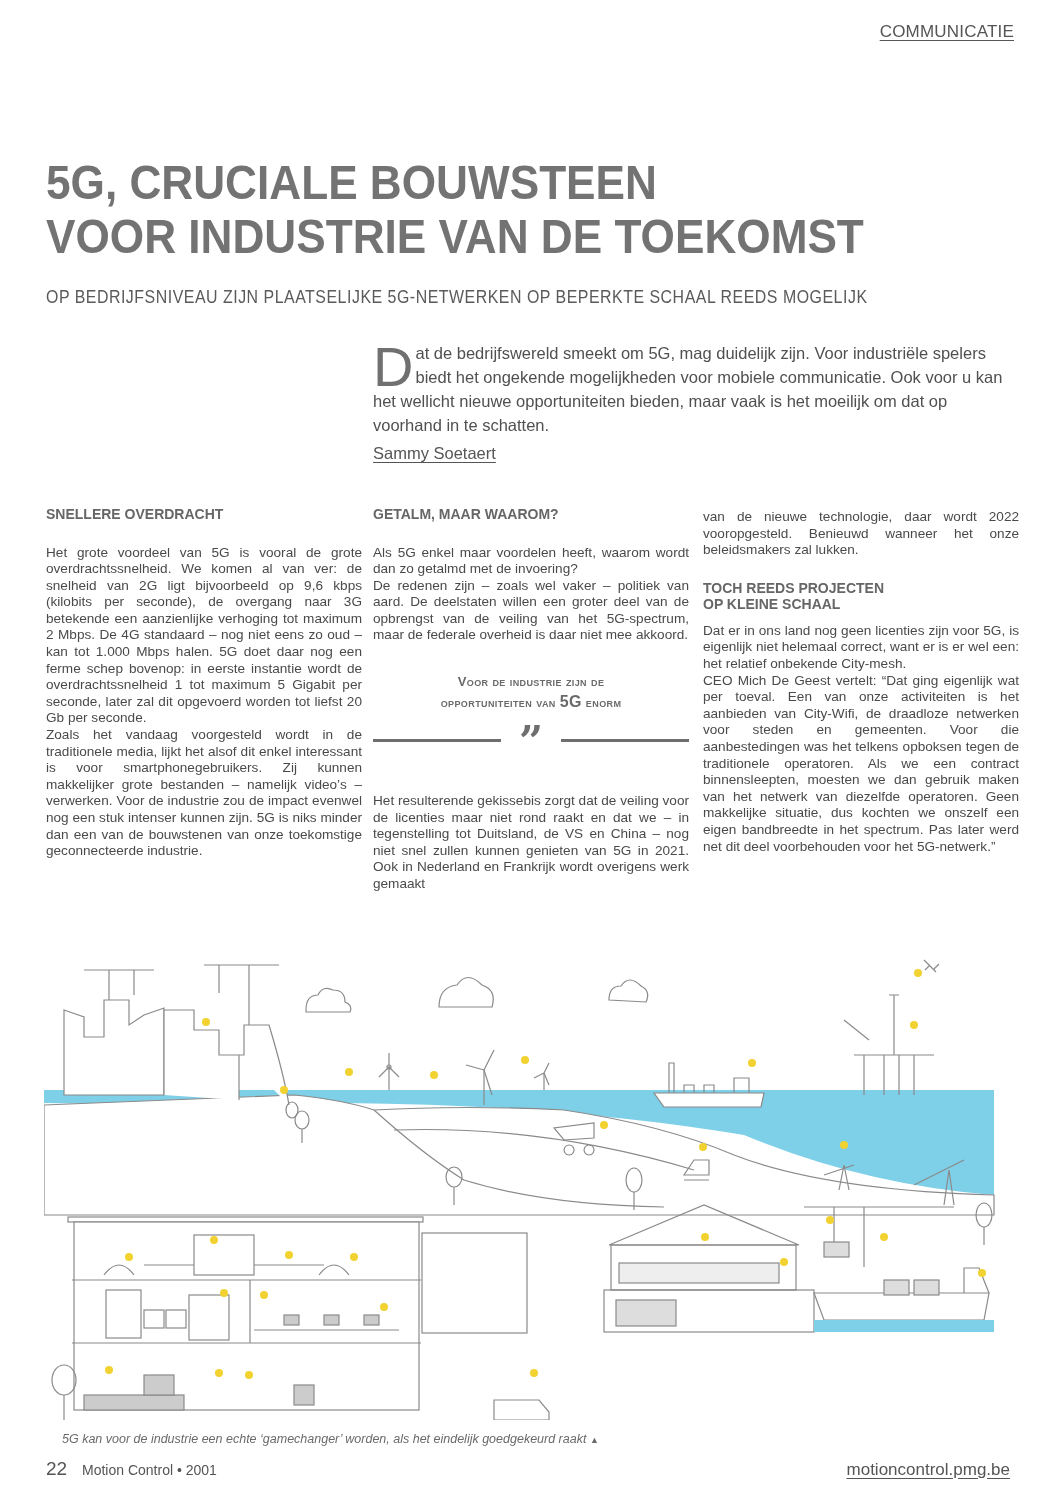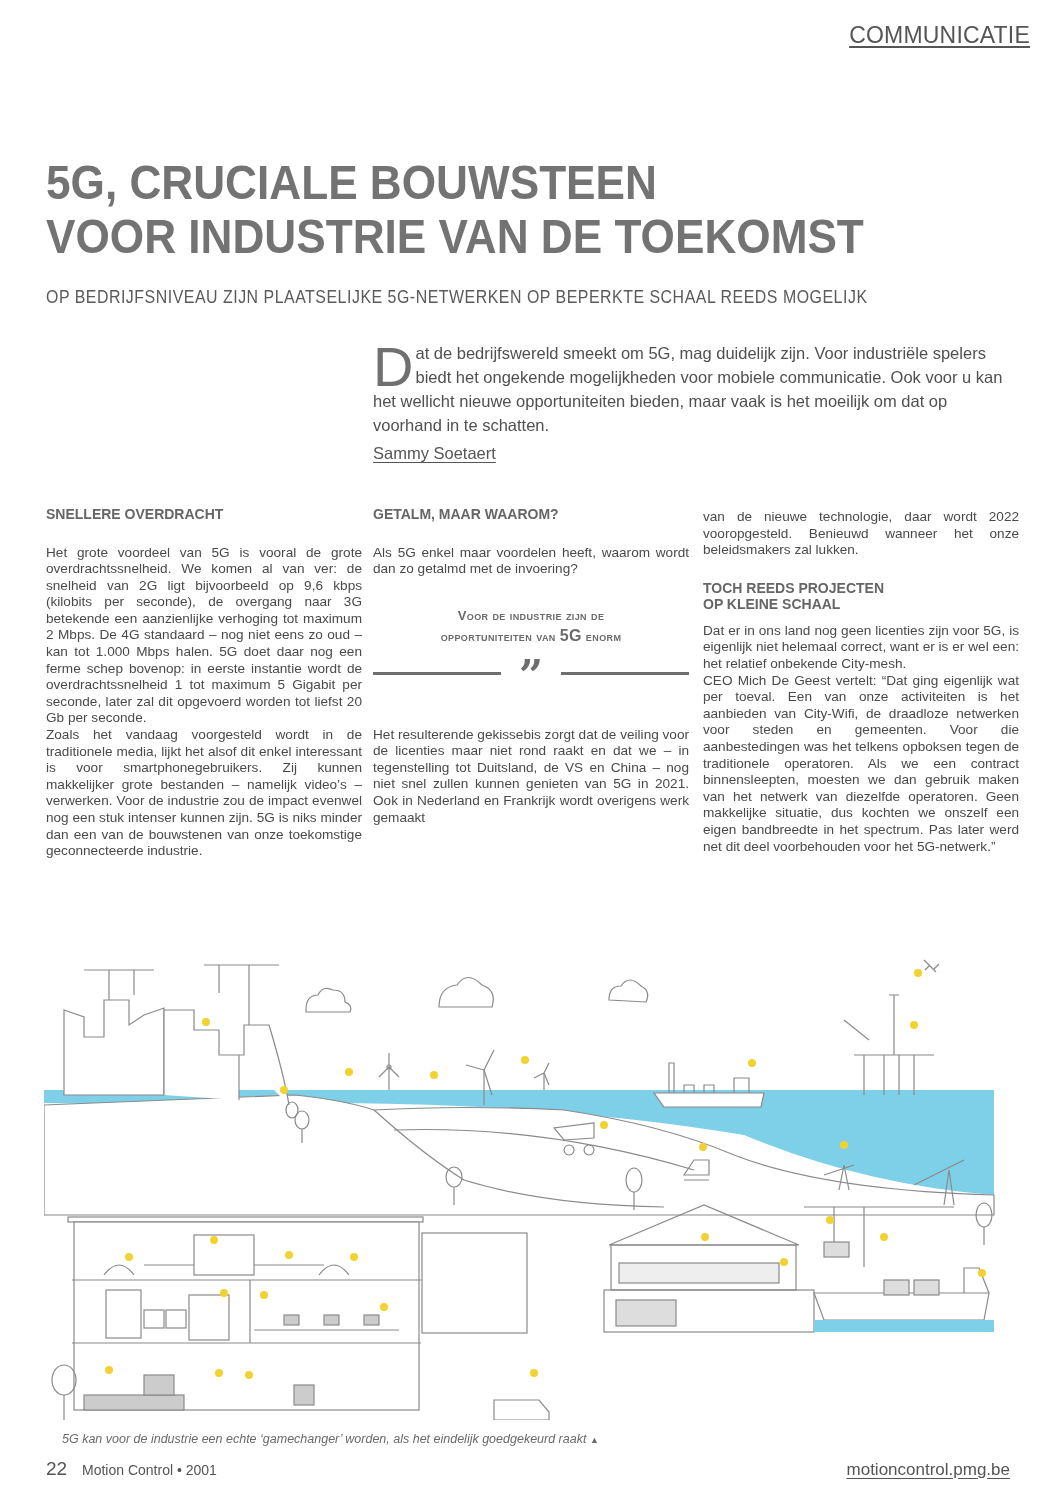--- a/index.html
+++ b/index.html
@@ -1,19 +1,19 @@
 <!DOCTYPE html>
 <html><head>
 <meta charset="utf-8">
 <style>
   html, body { margin: 0; padding: 0; background: #ffffff; }
   body { width: 1058px; height: 1496px; position: relative; overflow: hidden; color: #444; font-family: "Liberation Sans", sans-serif; }
   .abs { position: absolute; }
 
-  .section-tag { right: 28px; top: 22px; font-size: 23px; letter-spacing: 0.2px; color: #555; text-decoration: underline; text-underline-offset: 3px; }
+  .section-tag { right: 44px; top: 22px; font-size: 17px; letter-spacing: 0.2px; color: #555; text-decoration: underline; text-underline-offset: 3px; }
 
   .title { left: 46px; top: 156px; width: 960px; font-family: "Liberation Sans", sans-serif; font-weight: bold; color: #737373; font-size: 48px; line-height: 54px; letter-spacing: 0px; transform: scaleX(0.92); transform-origin: left top; }
   .subtitle { left: 46px; top: 286px; font-size: 18.5px; color: #5a5a5a; letter-spacing: 0.6px; transform: scaleX(0.86); transform-origin: left top; white-space: nowrap; }
 
   .intro { left: 373px; top: 341px; width: 640px; font-size: 16.5px; line-height: 24px; color: #505050; }
   .intro .dropcap { float: left; font-size: 56px; line-height: 44px; margin: 4px 2px 0 0; color: #707070; }
   .intro p { margin: 0; }
   .author { left: 373px; top: 444px; font-size: 16.5px; color: #555; text-decoration: underline; text-underline-offset: 3px; }
 
   .col { top: 506px; width: 316px; font-size: 13.6px; line-height: 16.6px; color: #4a4a4a; text-align: justify; }
@@ -57,20 +57,21 @@
 
 <div class="abs col col1">
   <h3>SNELLERE OVERDRACHT</h3>
   <p>Het grote voordeel van 5G is vooral de grote overdrachtssnelheid. We komen al van ver: de snelheid van 2G ligt bijvoorbeeld op 9,6 kbps (kilobits per seconde), de overgang naar 3G betekende een aanzienlijke verhoging tot maximum 2 Mbps. De 4G standaard – nog niet eens zo oud – kan tot 1.000 Mbps halen. 5G doet daar nog een ferme schep bovenop: in eerste instantie wordt de overdrachtssnelheid 1 tot maximum 5 Gigabit per seconde, later zal dit opgevoerd worden tot liefst 20 Gb per seconde.</p>
   <p>Zoals het vandaag voorgesteld wordt in de traditionele media, lijkt het alsof dit enkel interessant is voor smartphonegebruikers. Zij kunnen makkelijker grote bestanden – namelijk video’s – verwerken. Voor de industrie zou de impact evenwel nog een stuk intenser kunnen zijn. 5G is niks minder dan een van de bouwstenen van onze toekomstige geconnecteerde industrie.</p>
 </div>
 
 <div class="abs col col2">
   <h3>GETALM, MAAR WAAROM?</h3>
   <p>Als 5G enkel maar voordelen heeft, waarom wordt dan zo getalmd met de invoering?</p>
+  <p>De redenen zijn – zoals wel vaker – politiek van aard. De deelstaten willen een groter deel van de opbrengst van de veiling van het 5G-spectrum, maar de federale overheid is daar niet mee akkoord.</p>
   <div class="pull">
     <div>Voor de industrie zijn de</div>
     <div><span>opportuniteiten van </span><span class="big">5G</span><span> enorm</span></div>
   </div>
   <div class="quote-row">
     <div class="line"></div>
     <div class="mark">”</div>
     <div class="line"></div>
   </div>
   <p>Het resulterende gekissebis zorgt dat de veiling voor de licenties maar niet rond raakt en dat we – in tegenstelling tot Duitsland, de VS en China – nog niet snel zullen kunnen genieten van 5G in 2021. Ook in Nederland en Frankrijk wordt overigens werk gemaakt</p>

